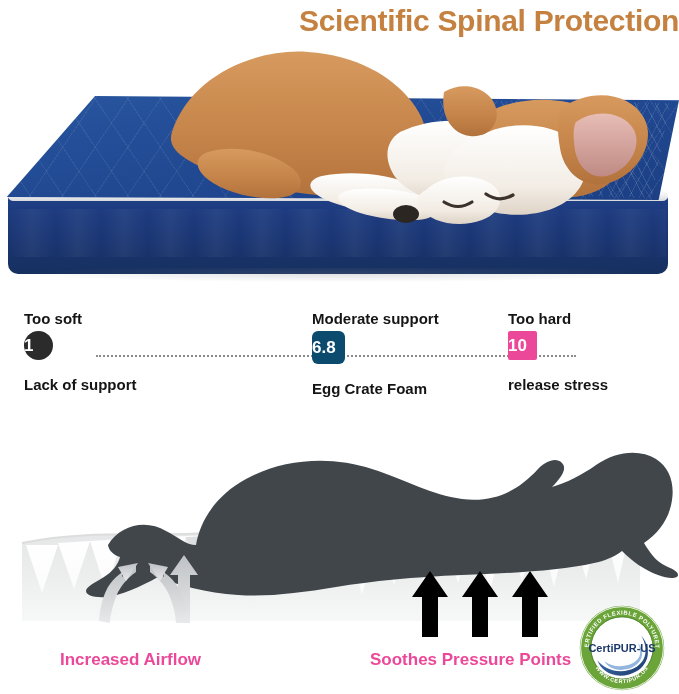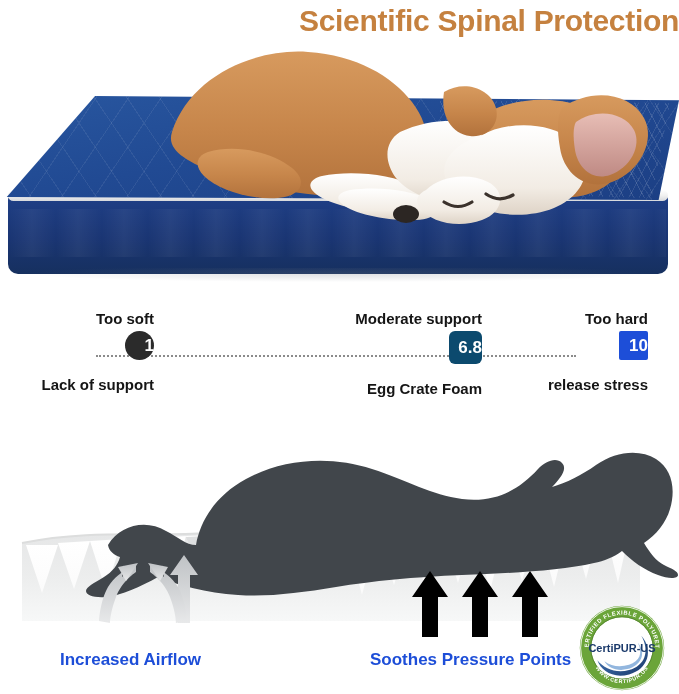--- a/index.html
+++ b/index.html
@@ -130,21 +130,21 @@
     height: 120px;
   }
   .scale-line {
     position: absolute;
     top: 55px;
     left: 96px;
     width: 480px;
     height: 0px;
     border-top: 2px dotted #8b8b8b;
   }
-  .scale-stop { position: absolute; text-align: right; }
+  .scale-stop { position: absolute; text-align: left; }
   .scale-top-label {
     font-size: 15px;
     font-weight: bold;
     color: #151515;
     white-space: nowrap;
     margin-bottom: 4px;
   }
   .scale-bot-label {
     font-size: 15px;
     font-weight: bold;
@@ -158,21 +158,21 @@
     border-radius: 50%;
     background: #2b2b2b;
     color: #ffffff;
     font-size: 17px; font-weight: bold;
     line-height: 29px;
     display: inline-block;
   }
   .badge-square {
     width: 29px; height: 29px;
     border-radius: 2px;
-    background: #1d4ed8;
+    background: #ec4899;
     color: #ffffff;
     font-size: 17px; font-weight: bold;
     line-height: 29px;
     display: inline-block;
   }
   .badge-orange {
     width: 33px; height: 33px;
     border-radius: 6px;
     background: #0c4a6e;
     color: #ffffff;
@@ -191,21 +191,21 @@
     left: 0;
     width: 679px;
     height: 269px;
   }
   .diagram svg { position:absolute; left:0; top:0; }
 
   .bottom-label {
     position: absolute;
     font-size: 17px;
     font-weight: bold;
-    color: #1d4ed8;
+    color: #ec4899;
     white-space: nowrap;
   }
   .label-airflow  { left: 60px;  top: 225px; }
   .label-pressure { left: 370px; top: 225px; }
 
   
   .certipur {
     position: absolute;
     left: 578px;
     top: 604px;

